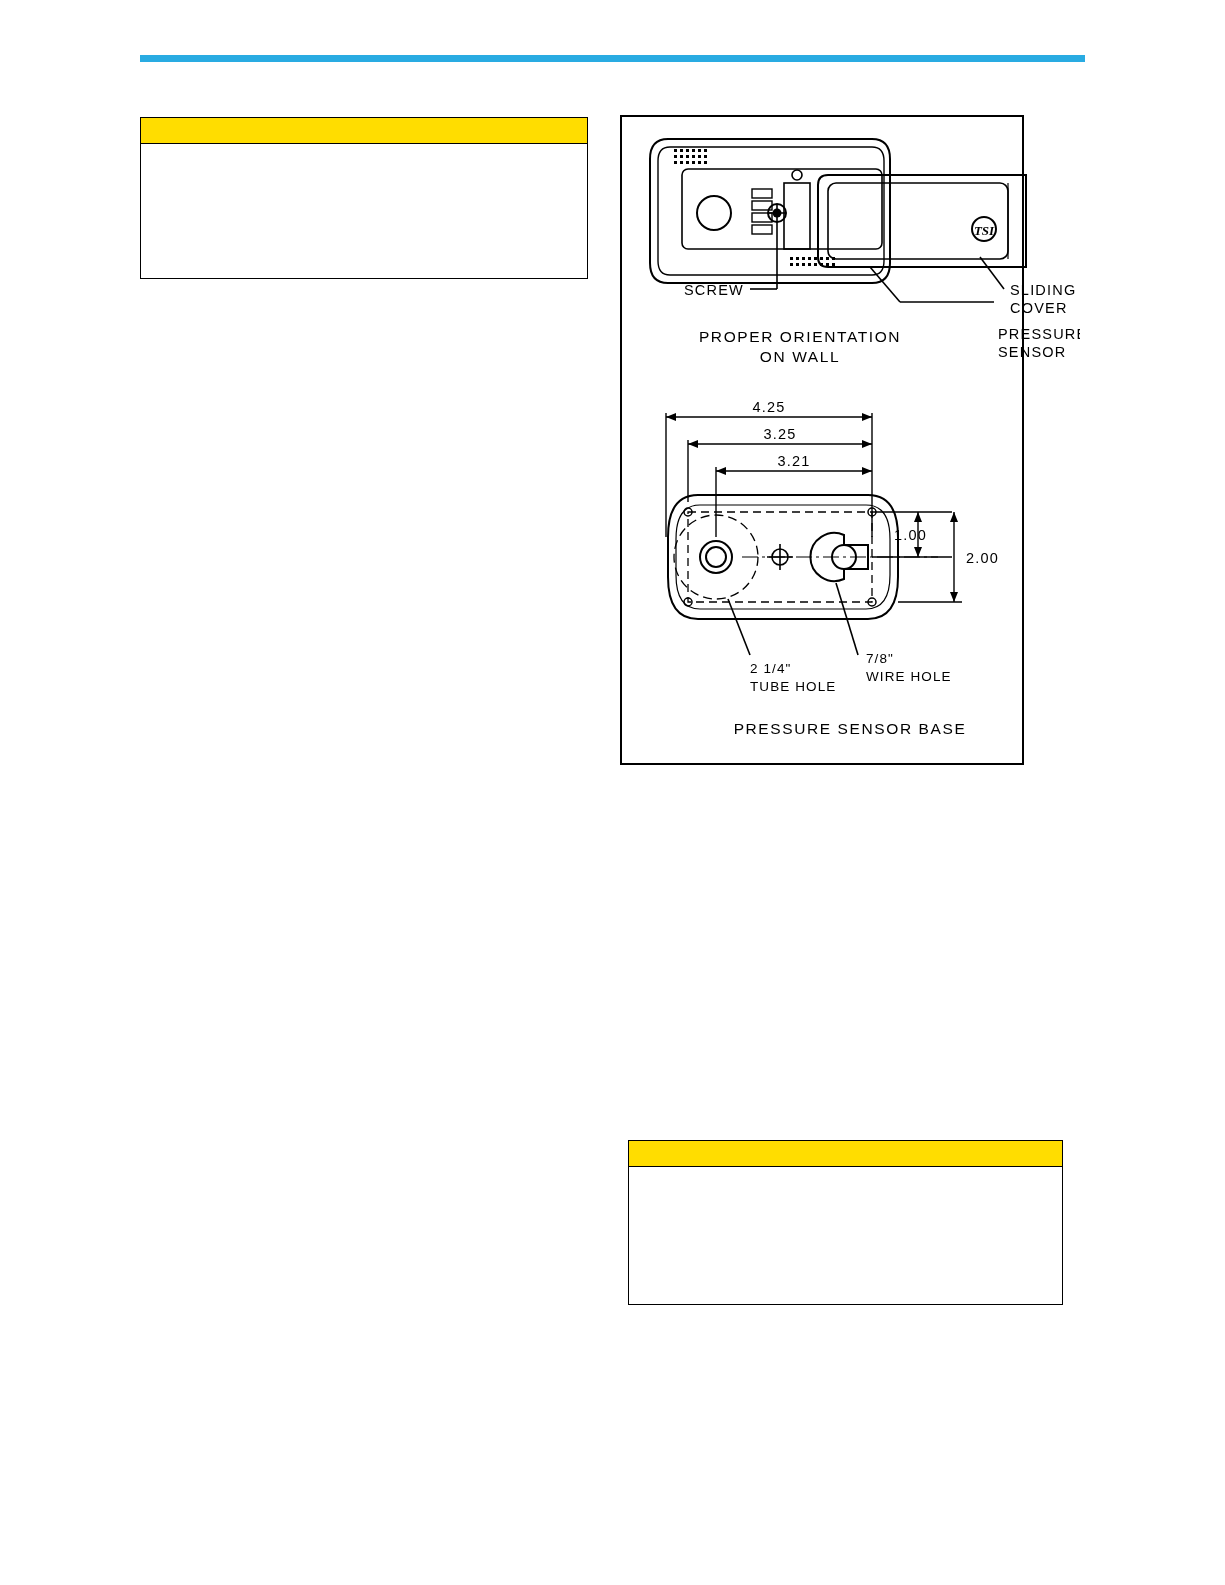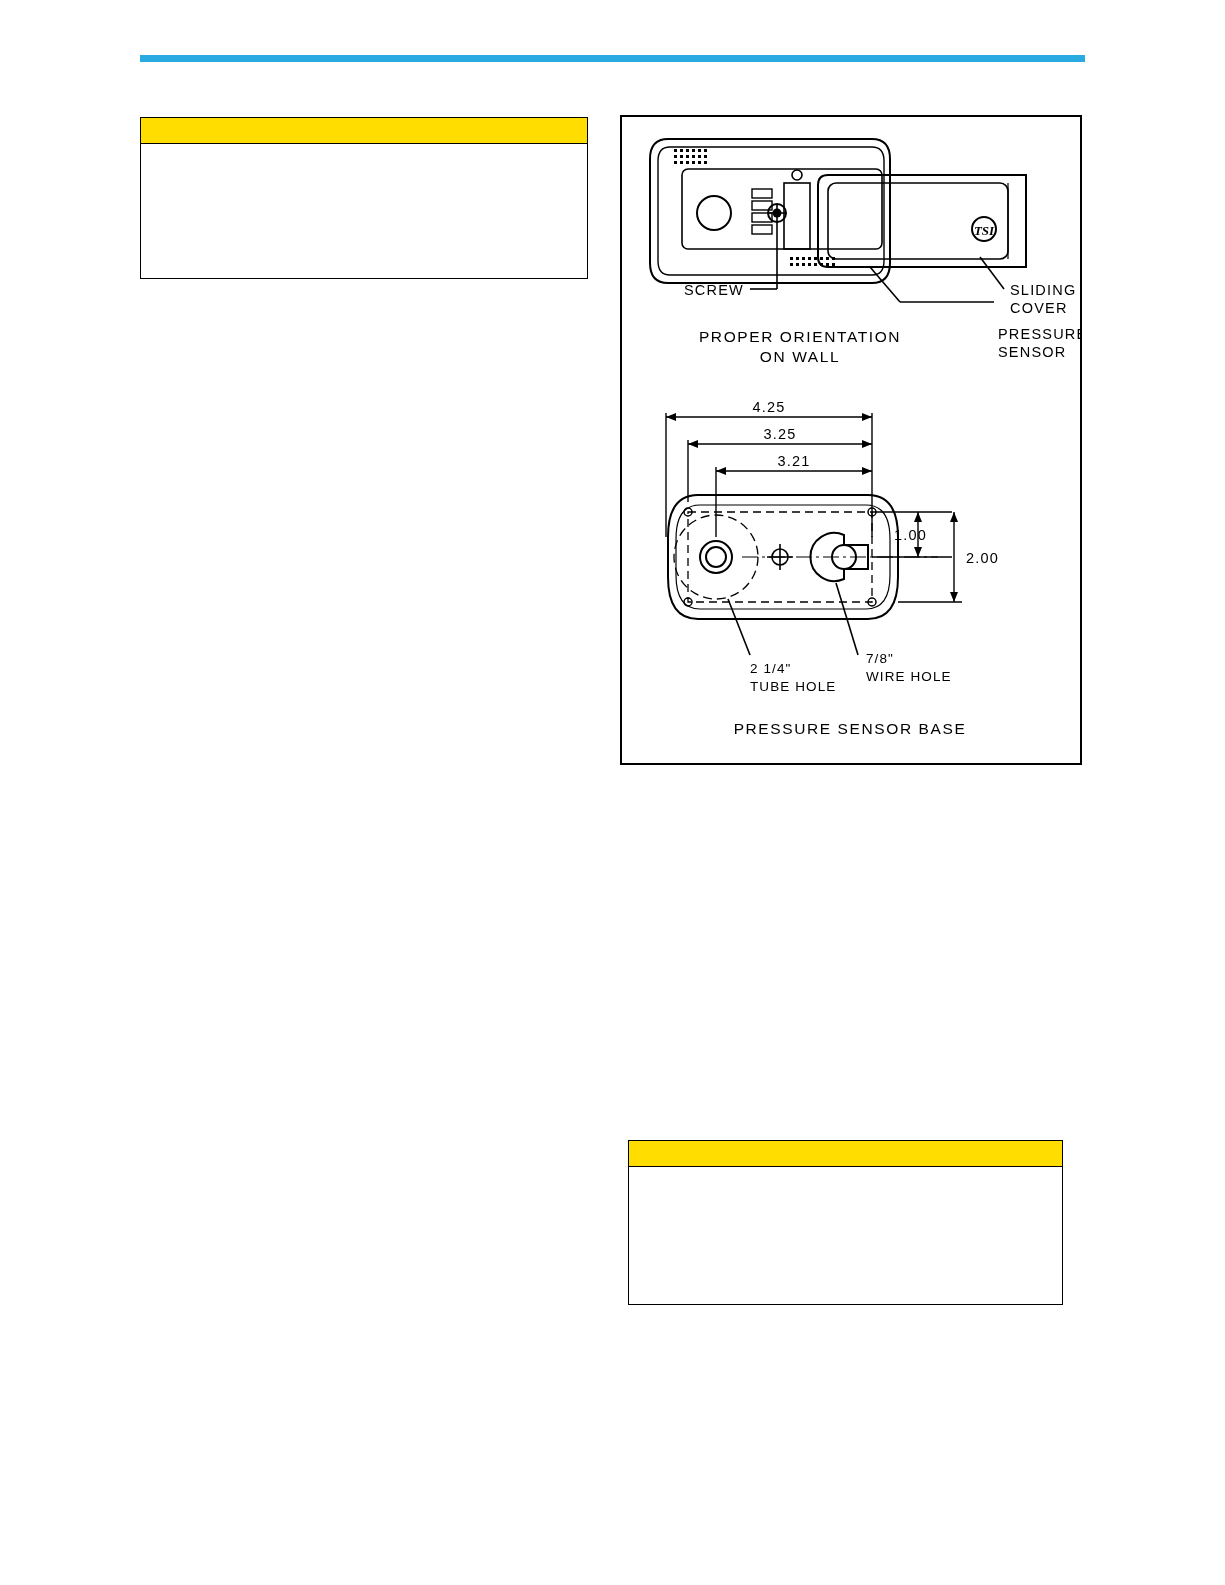--- a/index.html
+++ b/index.html
@@ -65,21 +65,21 @@
     top: 1140px;
     width: 435px;
     height: 165px;
   }
 
   
   #figure-panel {
     position: absolute;
     left: 620px;
     top: 115px;
-    width: 462px;
+    width: 404px;
     height: 650px;
     border: 2px solid #000000;
     background: #ffffff;
     box-sizing: border-box;
   }
   #figure-panel svg {
     display: block;
   }
 
   .fig-text {

